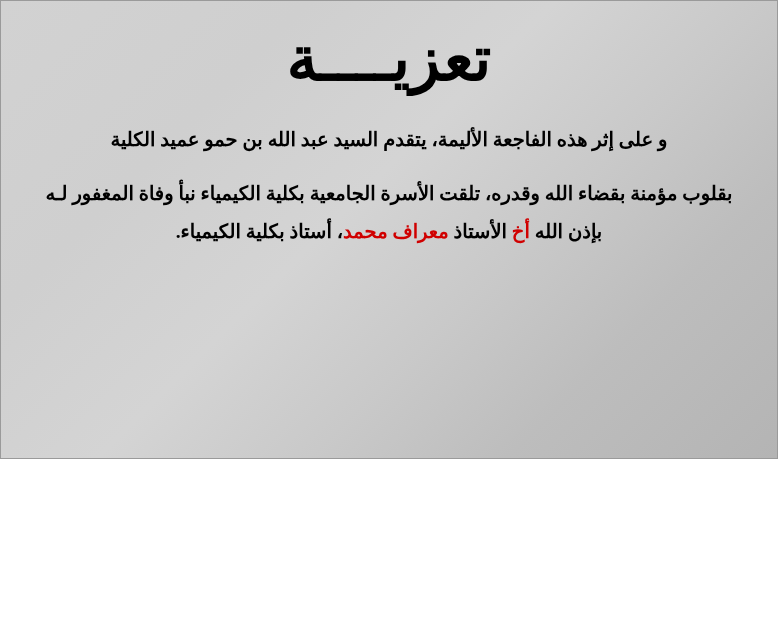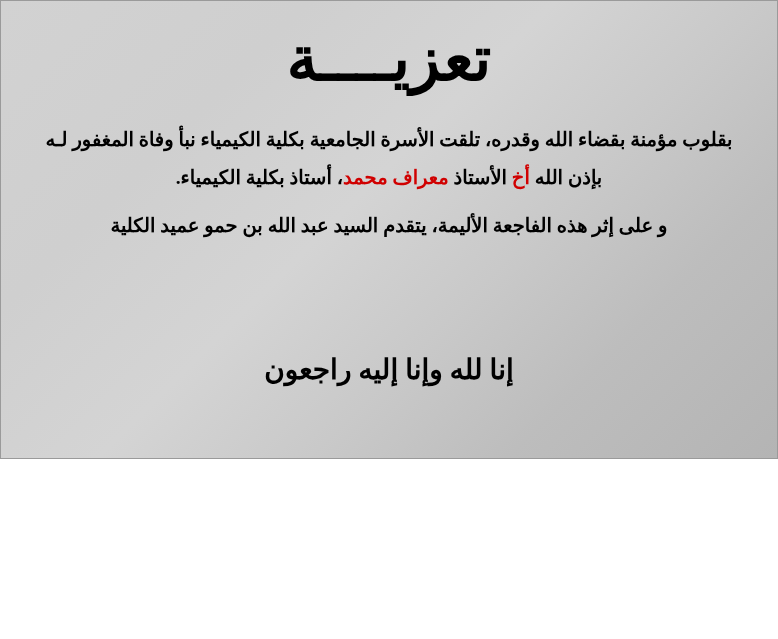--- a/index.html
+++ b/index.html
@@ -72,28 +72,27 @@
 </style>
 </head>
 <body>
 
 <div class="notice-card">
 
   <h1 class="notice-title">تعزيــــة</h1>
 
   <div class="body-block">
 
+    <p class="para para-2">
+      <span>و على إثر هذه الفاجعة الأليمة، يتقدم السيد عبد الله بن حمو عميد الكلية</span>
+    </p>
+
     <p class="para para-1">
       <span>بقلوب مؤمنة بقضاء الله وقدره، تلقت الأسرة الجامعية بكلية الكيمياء نبأ وفاة المغفور لـه بإذن الله </span><span class="highlight-red">أخ</span><span> الأستاذ </span><span class="highlight-red">معراف محمد</span><span>، أستاذ بكلية الكيمياء.</span>
-    </p>
-
-    <p class="para para-2">
-      <span>و على إثر هذه الفاجعة الأليمة، يتقدم السيد عبد الله بن حمو عميد الكلية</span>
     </p>
 
 
   </div>
 
   <div class="spacer"></div>
 
-  <div class="closing">إنا لله وإنا إليه راجعون</div>
 
 </div>
 
 </body></html>

